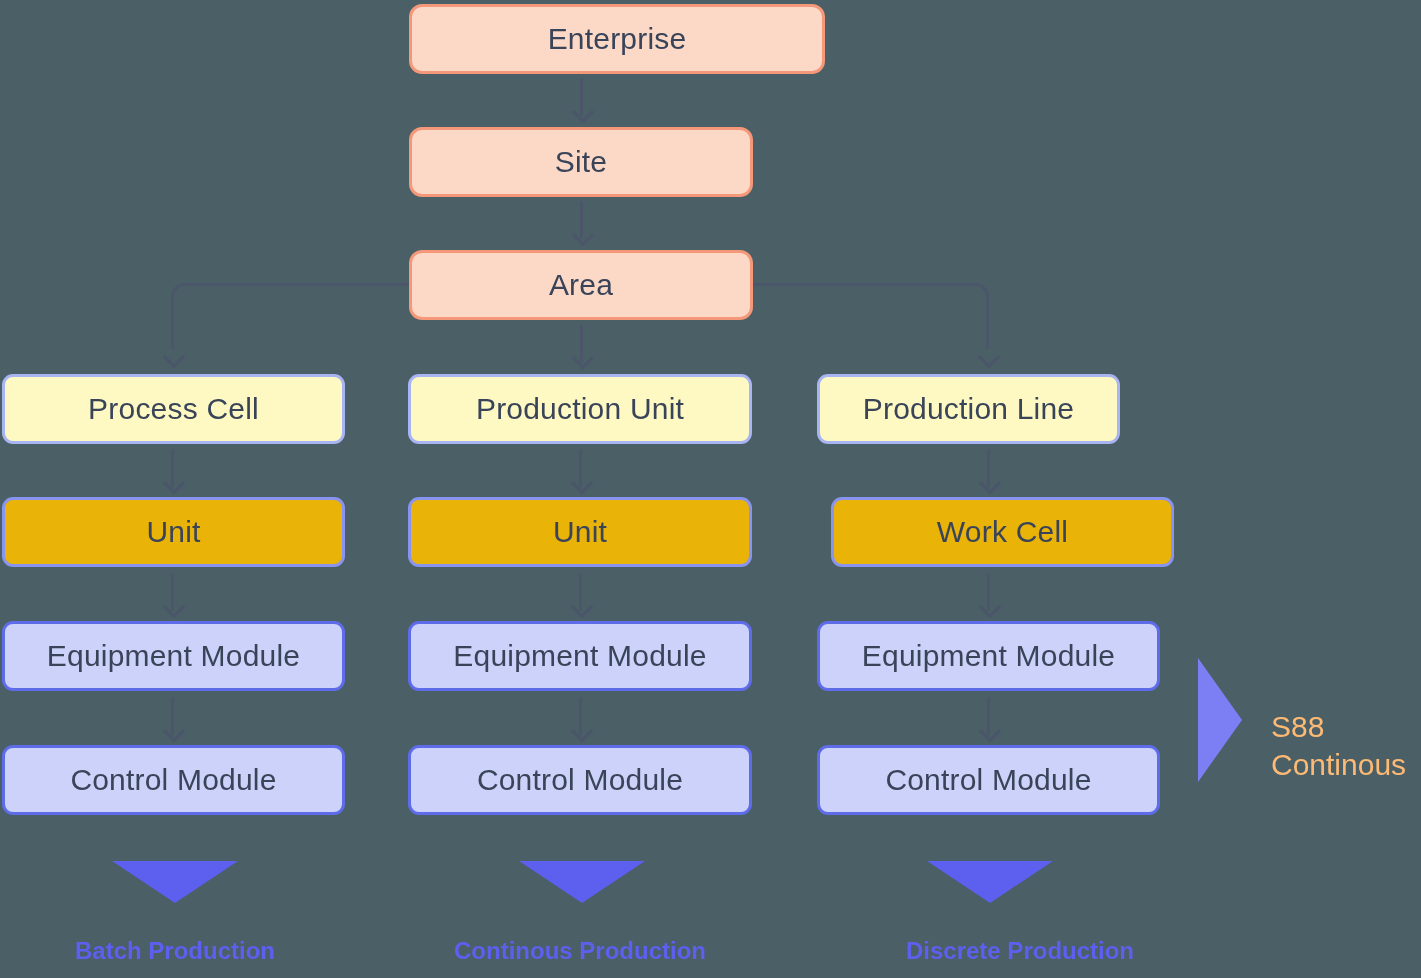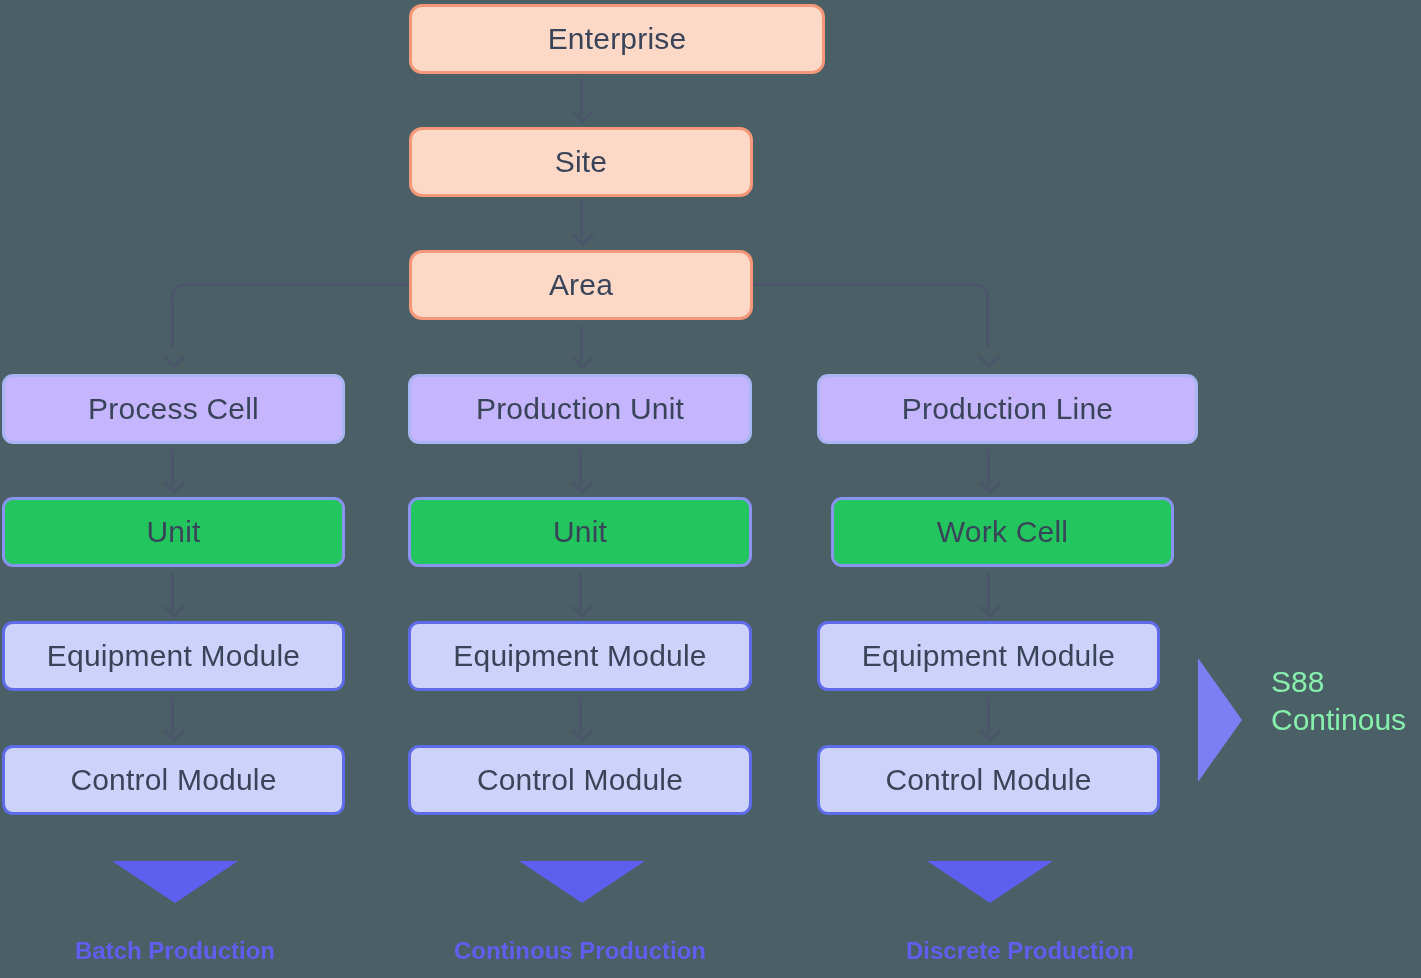--- a/index.html
+++ b/index.html
@@ -11,22 +11,22 @@
   }
   
   .node {
     position: absolute; height: 70px; box-sizing: border-box;
     border: 3px solid; border-radius: 11px;
     display: flex; align-items: center; justify-content: center;
     font-size: 30px; font-weight: 500; color: #3A4459;
     letter-spacing: 0.2px;
   }
   .root-node { background: #FCD9C7; border-color: #F49879; border-radius: 13px; }
-  .l1 { background: #c4b5fd; border-color: #A9B4F2; border-radius: 11px; }
-  .l2 { background: #22c55e; border-color: #8894EF; }
+  .l1 { background: #fef9c3; border-color: #A9B4F2; border-radius: 11px; }
+  .l2 { background: #eab308; border-color: #8894EF; }
   .l3 { background: #CCD2F9; border-color: #5F6CEA; }
 
   
   .arrow { position: absolute; width: 16px; }
   .arrow .stem {
     position: absolute; left: 6.5px; top: 0; bottom: 6px;
     width: 3px; background: #4C566A; border-radius: 2px;
   }
   .arrow .head {
     position: absolute; left: 1.5px; bottom: 2px; width: 13px; height: 13px;
@@ -56,22 +56,22 @@
     position: absolute; width: 44px; height: 124px; background: #7B7FF3;
     clip-path: polygon(0 0, 100% 50%, 0 100%);
   }
 
   
   .footer-label {
     position: absolute; top: 937px; transform: translateX(-50%);
     font-size: 24px; font-weight: 600; color: #5D5FEF; white-space: nowrap;
   }
   .annotation {
-    position: absolute; left: 1271px; top: 663px;
-    font-size: 30px; font-weight: 500; color: #86efac; line-height: 38px;
+    position: absolute; left: 1271px; top: 708px;
+    font-size: 30px; font-weight: 500; color: #fdba74; line-height: 38px;
     white-space: nowrap;
   }
 </style>
 </head>
 <body>
 
 <div class="node root-node" style="left:409px; top:4px; width:416px;">
   <span>Enterprise</span>
 </div>
 <div class="arrow" style="left:573px; top:78px; height:44px;">
@@ -149,21 +149,21 @@
 <div class="arrow" style="left:572px; top:697px; height:44px;">
   <div class="stem"></div>
   <div class="head"></div>
 </div>
 <div class="node l3" style="left:408px; top:745px; width:344px;">
   <span>Control Module</span>
 </div>
 <div class="tri-down" style="left:519px; top:861px;"></div>
 <div class="footer-label" style="left:580px;">Continous Production</div>
 
-<div class="node l1" style="left:817px; top:374px; width:381px;">
+<div class="node l1" style="left:817px; top:374px; width:303px;">
   <span>Production Line</span>
 </div>
 <div class="arrow" style="left:980px; top:449px; height:44px;">
   <div class="stem"></div>
   <div class="head"></div>
 </div>
 <div class="node l2" style="left:831px; top:497px; width:343px;">
   <span>Work Cell</span>
 </div>
 <div class="arrow" style="left:980px; top:573px; height:44px;">

